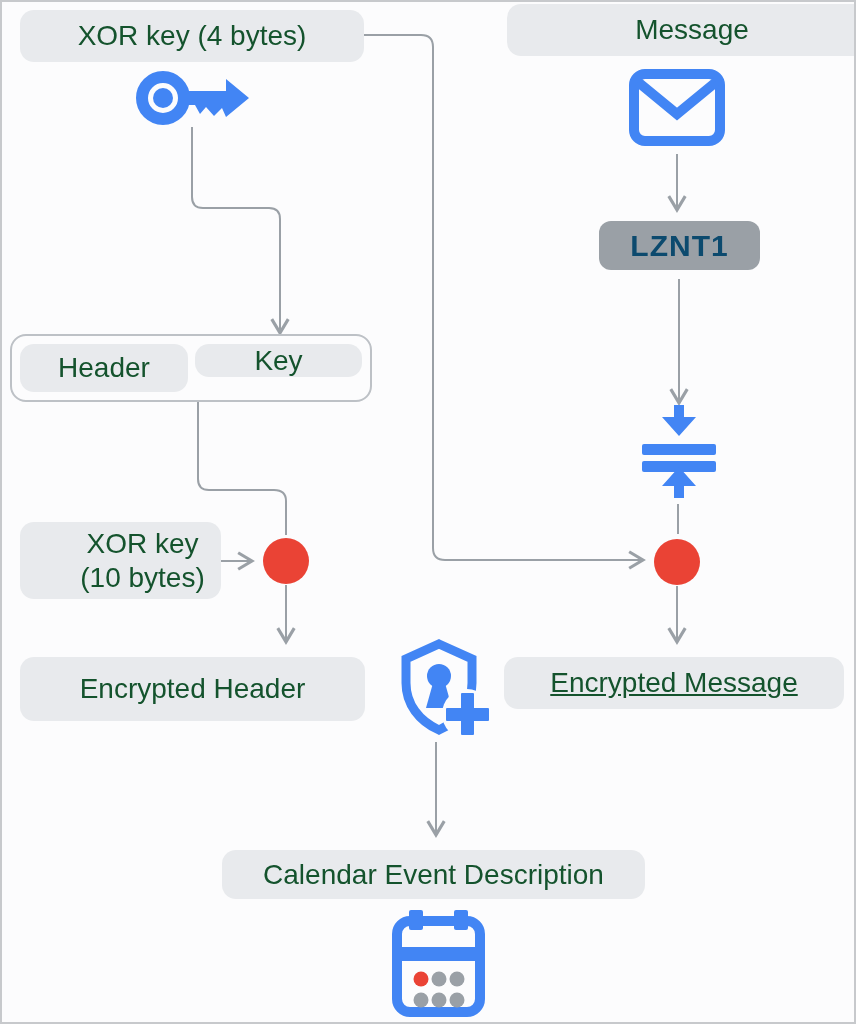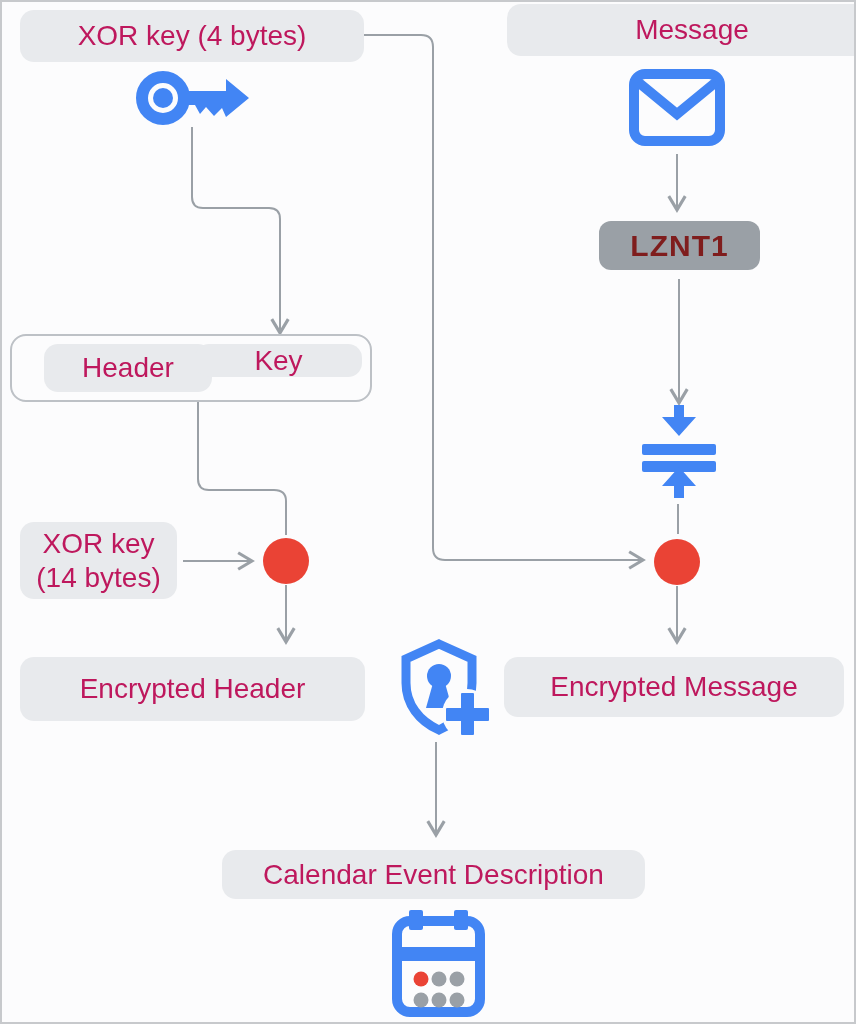--- a/index.html
+++ b/index.html
@@ -7,45 +7,45 @@
     position:relative;width:852px;height:1020px;
     background:#fcfcfd;border:2px solid #c7c9cc;
     font-family:"Liberation Sans", sans-serif;
     overflow:hidden;
   }
   .edges{position:absolute;left:0;top:0;width:100%;height:100%;pointer-events:none;}
   .edge{stroke:#9aa0a6;stroke-width:2;fill:none;}
   .pill{
     position:absolute;display:flex;align-items:center;justify-content:center;
     background:#e8eaed;border-radius:14px;
-    color:#be185d;font-size:28px;line-height:1.2;text-align:center;
+    color:#14532d;font-size:28px;line-height:1.2;text-align:center;
   }
   .badge{
     position:absolute;display:flex;align-items:center;justify-content:center;
     background:#9aa0a6;border-radius:12px;
-    color:#7f1d1d;font-size:30px;font-weight:700;letter-spacing:1px;
+    color:#0c4a6e;font-size:30px;font-weight:700;letter-spacing:1px;
   }
   .group-box{
     position:absolute;border:2px solid #bdc1c6;border-radius:16px;background:transparent;
   }
   .op-circle{position:absolute;width:46px;height:46px;border-radius:50%;background:#ea4335;}
   .icon{position:absolute;}
   
   .pos-xor4{left:18px;top:8px;width:344px;height:52px;}
   .pos-message{left:505px;top:2px;width:350px;height:52px;padding-left:10px;}
   .pos-lznt1{left:597px;top:219px;width:161px;height:49px;}
   .pos-compressed{left:503px;top:342px;width:344px;height:50px;}
   .pos-groupbox{left:8px;top:332px;width:358px;height:64px;}
-  .pos-header{left:18px;top:342px;width:168px;height:48px;margin-left:24px;}
+  .pos-header{left:18px;top:342px;width:168px;height:48px;}
   .pos-key{left:193px;top:342px;width:167px;height:33px;}
-  .pos-xor10{left:18px;top:520px;width:157px;height:77px;flex-direction:column;}
+  .pos-xor10{left:18px;top:520px;width:157px;height:77px;flex-direction:column;padding-left:44px;}
   .pos-circle-left{left:261px;top:536px;}
   .pos-circle-right{left:652px;top:537px;}
   .pos-enc-hdr{left:18px;top:655px;width:345px;height:64px;}
-  .pos-enc-msg{left:502px;top:655px;width:340px;height:60px;}
+  .pos-enc-msg{left:502px;top:655px;width:340px;height:52px;text-decoration:underline;}
   .pos-calendar-pill{left:220px;top:848px;width:423px;height:49px;text-align:right;}
   .pos-key-icon{left:133px;top:64px;}
   .pos-envelope-icon{left:627px;top:67px;}
   .pos-compress-icon{left:640px;top:403px;}
   .pos-shield-icon{left:390px;top:636px;}
   .pos-calendar-icon{left:390px;top:908px;}
 </style>
 </head>
 <body>
 
@@ -97,21 +97,21 @@
   <div class="pill pos-header">
     <span>Header</span>
   </div>
 
   <div class="pill pos-key">
     <span>Key</span>
   </div>
 
   <div class="pill pos-xor10">
     <span>XOR key</span>
-    <span>(14 bytes)</span>
+    <span>(10 bytes)</span>
   </div>
 
   <div class="op-circle pos-circle-left"></div>
   <div class="op-circle pos-circle-right"></div>
 
   <div class="pill pos-enc-hdr">
     <span>Encrypted Header</span>
   </div>
 
   <div class="pill pos-enc-msg">

